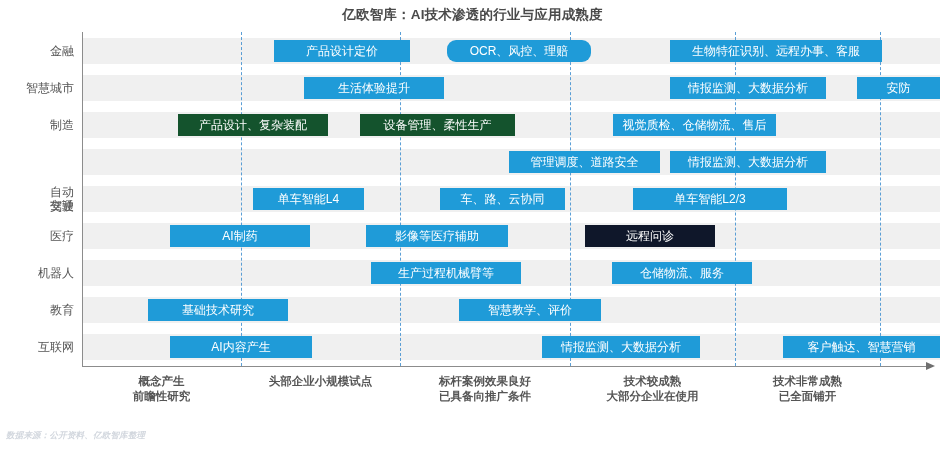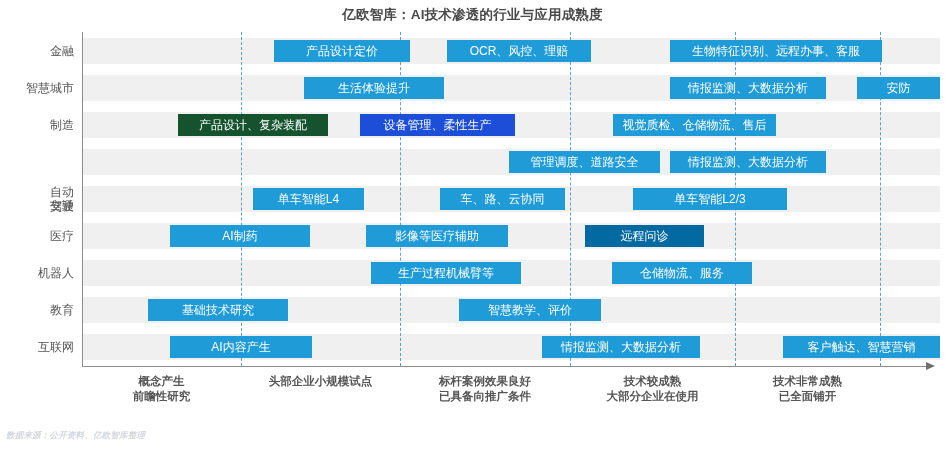--- a/index.html
+++ b/index.html
@@ -137,36 +137,36 @@
     </div>
   <div id="grid-layer">
       <div class="gridline" style="left: 159px;"></div>
       <div class="gridline" style="left: 318px;"></div>
       <div class="gridline" style="left: 488px;"></div>
       <div class="gridline" style="left: 653px;"></div>
       <div class="gridline" style="left: 798px;"></div>
     </div>
   <div id="bars-layer">
       <div class="bar" style="left: 192px; width: 136px; top: 8px; background: rgb(31, 155, 216);">产品设计定价</div>
-      <div class="bar" style="left: 365px; width: 144px; top: 8px; background: rgb(31, 155, 216);">OCR、风控、理赔</div>
+      <div class="bar" style="left: 365px; width: 144px; top: 8px; background: rgb(31, 155, 216); border-radius: 9px;">OCR、风控、理赔</div>
       <div class="bar" style="left: 588px; width: 212px; top: 8px; background: rgb(31, 155, 216);">生物特征识别、远程办事、客服</div>
       <div class="bar" style="left: 222px; width: 140px; top: 45px; background: rgb(31, 155, 216);">生活体验提升</div>
       <div class="bar" style="left: 588px; width: 156px; top: 45px; background: rgb(31, 155, 216);">情报监测、大数据分析</div>
       <div class="bar" style="left: 775px; width: 83px; top: 45px; background: rgb(31, 155, 216);">安防</div>
       <div class="bar" style="left: 96px; width: 150px; top: 82px; background: #14532d;">产品设计、复杂装配</div>
-      <div class="bar" style="left: 278px; width: 155px; top: 82px; background: #1d4ed8;">设备管理、柔性生产</div>
+      <div class="bar" style="left: 278px; width: 155px; top: 82px; background: #14532d;">设备管理、柔性生产</div>
       <div class="bar" style="left: 531px; width: 163px; top: 82px; background: rgb(31, 155, 216);">视觉质检、仓储物流、售后</div>
       <div class="bar" style="left: 427px; width: 151px; top: 119px; background: rgb(31, 155, 216);">管理调度、道路安全</div>
       <div class="bar" style="left: 588px; width: 156px; top: 119px; background: rgb(31, 155, 216);">情报监测、大数据分析</div>
       <div class="bar" style="left: 171px; width: 111px; top: 156px; background: rgb(31, 155, 216);">单车智能L4</div>
       <div class="bar" style="left: 358px; width: 125px; top: 156px; background: rgb(31, 155, 216);">车、路、云协同</div>
       <div class="bar" style="left: 551px; width: 154px; top: 156px; background: rgb(31, 155, 216);">单车智能L2/3</div>
       <div class="bar" style="left: 88px; width: 140px; top: 193px; background: rgb(31, 155, 216);">AI制药</div>
       <div class="bar" style="left: 284px; width: 142px; top: 193px; background: rgb(31, 155, 216);">影像等医疗辅助</div>
-      <div class="bar" style="left: 503px; width: 119px; top: 193px; background: #0369a1;">远程问诊</div>
+      <div class="bar" style="left: 503px; width: 130px; top: 193px; background: #0f172a;">远程问诊</div>
       <div class="bar" style="left: 289px; width: 150px; top: 230px; background: rgb(31, 155, 216);">生产过程机械臂等</div>
       <div class="bar" style="left: 530px; width: 140px; top: 230px; background: rgb(31, 155, 216);">仓储物流、服务</div>
       <div class="bar" style="left: 66px; width: 140px; top: 267px; background: rgb(31, 155, 216);">基础技术研究</div>
       <div class="bar" style="left: 377px; width: 142px; top: 267px; background: rgb(31, 155, 216);">智慧教学、评价</div>
       <div class="bar" style="left: 88px; width: 142px; top: 304px; background: rgb(31, 155, 216);">AI内容产生</div>
       <div class="bar" style="left: 460px; width: 158px; top: 304px; background: rgb(31, 155, 216);">情报监测、大数据分析</div>
       <div class="bar" style="left: 701px; width: 157px; top: 304px; background: rgb(31, 155, 216);">客户触达、智慧营销</div>
     </div>
 </div>
 

